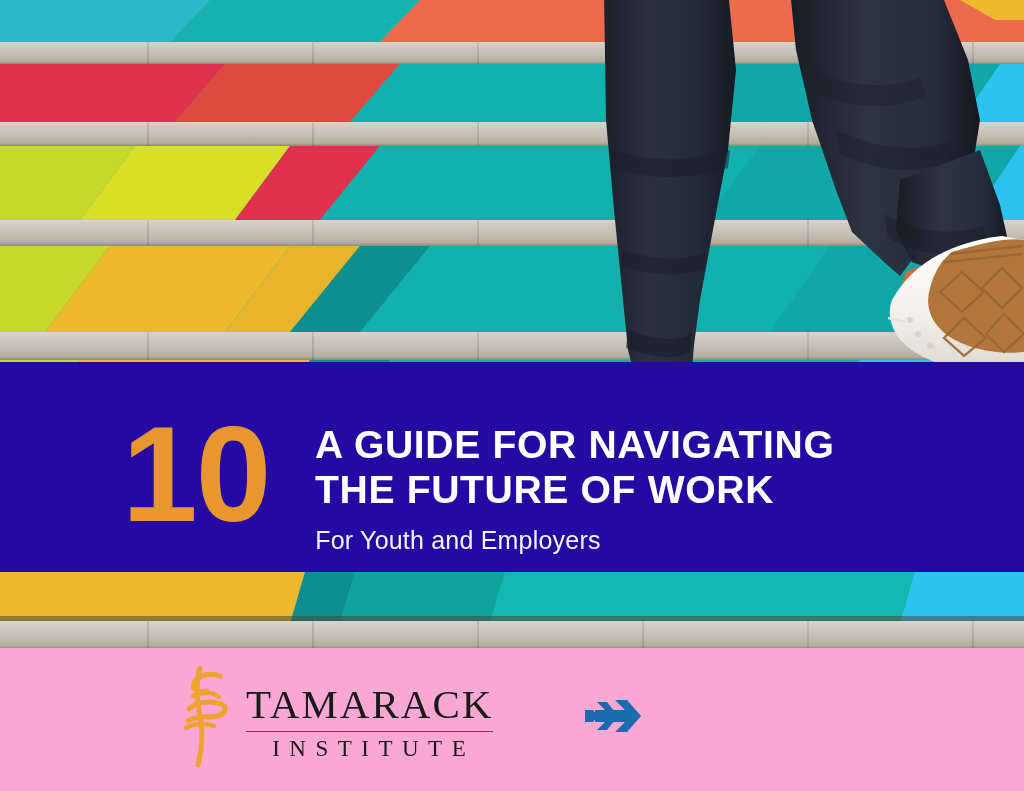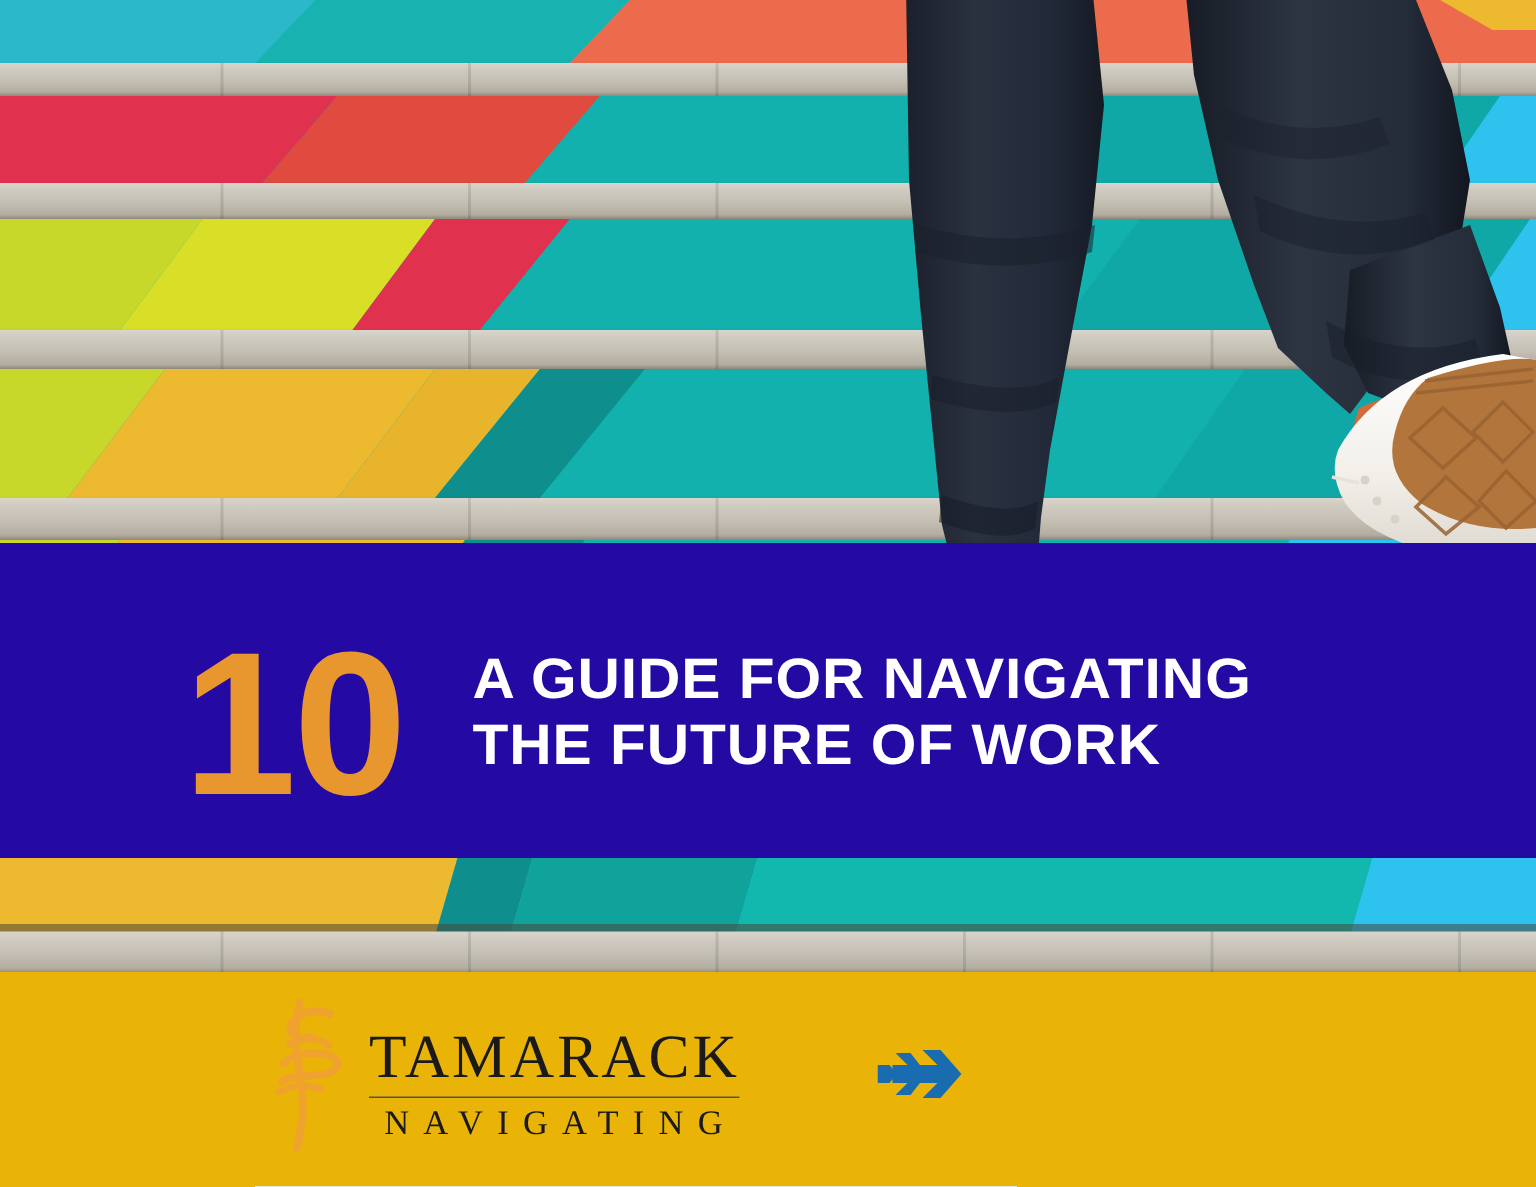--- a/index.html
+++ b/index.html
@@ -121,21 +121,21 @@
     white-space: nowrap;
   }
 
   
   .footer {
     position: absolute;
     left: 0;
     top: 648px;
     width: 1024px;
     height: 143px;
-    background: #eab308;
+    background: #f9a8d4;
     display: flex;
     align-items: center;
     z-index: 30;
   }
   .logo-tamarack {
     position: absolute;
     left: 176px;
     top: 18px;
     display: flex;
     align-items: center;
@@ -356,41 +356,42 @@
       </g>
     </svg>
   </div>
 
   <div class="banner">
     <div class="banner-inner">
       <div class="big-number">10</div>
       <div class="title-block">
         <div class="title-line">A GUIDE FOR NAVIGATING</div>
         <div class="title-line">THE FUTURE OF WORK</div>
+        <div class="subtitle">For Youth and Employers</div>
       </div>
     </div>
   </div>
 
   <div class="footer">
 
     <div class="logo-tamarack">
       <svg class="tam-mark" viewBox="0 0 62 104">
         <g fill="none" stroke="#f0a22e" stroke-linecap="round" stroke-linejoin="round">
           <path d="M44,10 C34,6 22,9 18,17 C15,24 23,27 31,25" stroke-width="5"></path>
           <path d="M17,30 C26,25 38,26 43,31" stroke-width="4.5"></path>
           <path d="M13,43 C20,36 34,34 45,38 C52,41 50,48 41,50
                    C31,52 18,50 12,55" stroke-width="5"></path>
           <path d="M24,2 C20,16 21,34 24,50 C27,66 26,84 22,99" stroke-width="5"></path>
           <path d="M10,62 C18,57 30,57 38,60" stroke-width="4.5"></path>
         </g>
       </svg>
       <div class="tam-words">
         <div class="tam-name">TAMARACK</div>
         <div class="tam-rule"></div>
-        <div class="tam-sub">NAVIGATING</div>
+        <div class="tam-sub">INSTITUTE</div>
       </div>
     </div>
 
     <div class="logo-coop">
       <svg class="coop-mark" viewBox="0 0 56 40">
         <g fill="#1a6cb0">
           <polygon points="0,14 8,14 13,20 8,26 0,26"></polygon>
           <polygon points="12,6 22,6 33,20 22,34 12,34 20,26 10,26 10,14 20,14"></polygon>
           <polygon points="30,4 42,4 56,20 42,36 30,36 40,26 28,26 28,14 40,14"></polygon>
         </g>

